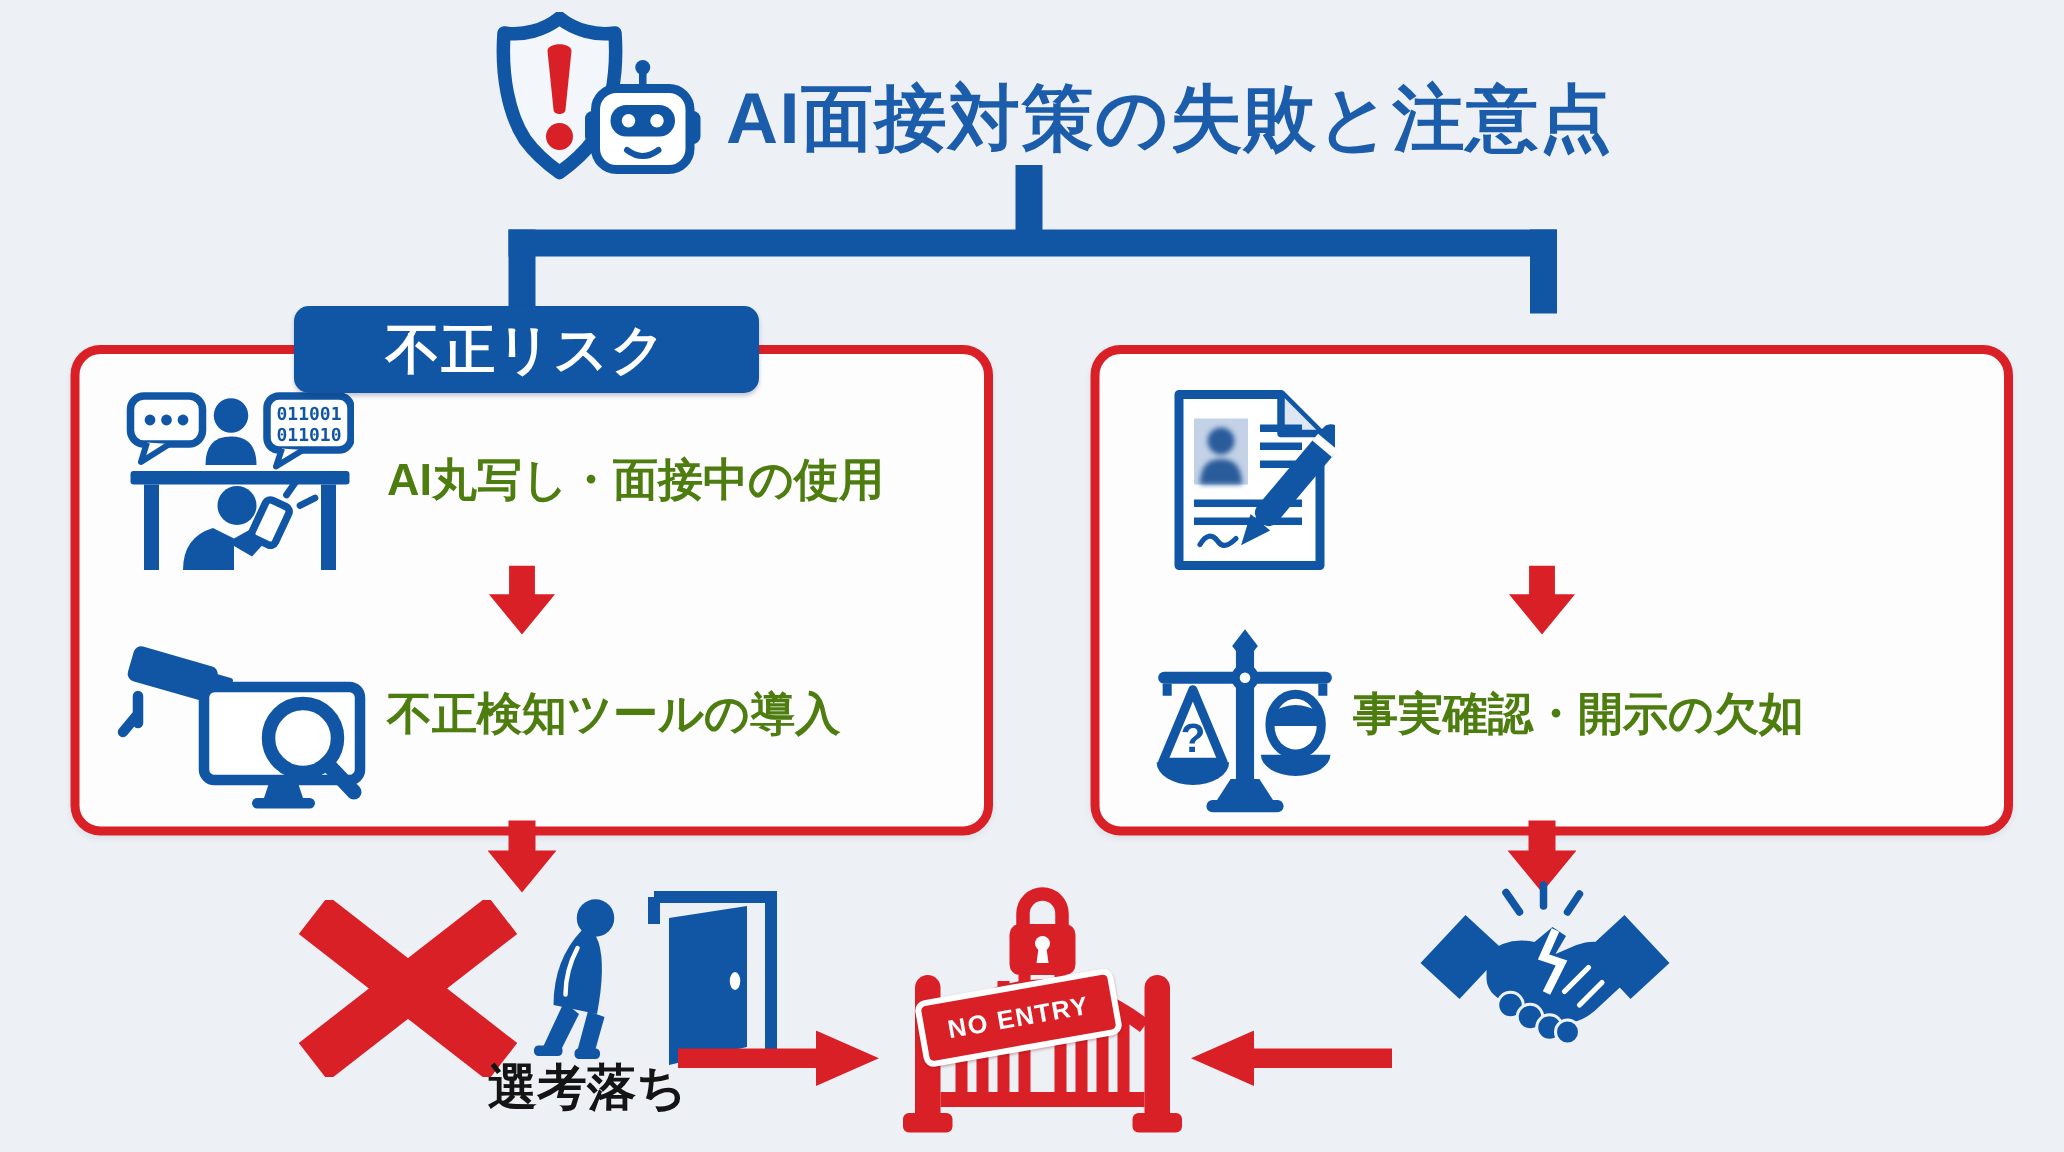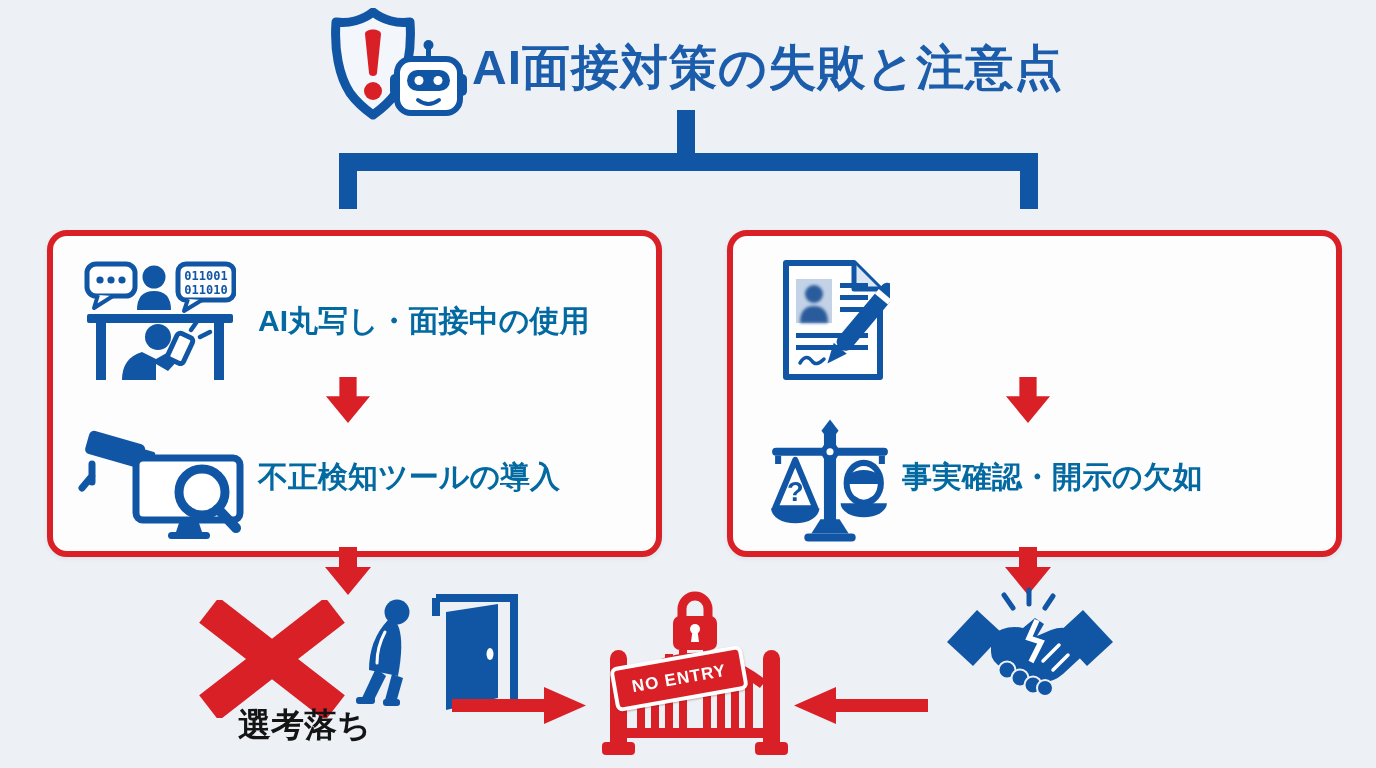--- a/index.html
+++ b/index.html
@@ -15,29 +15,29 @@
     border:6px solid #da2027;border-radius:20px;
     box-shadow:0 2px 4px rgba(60,70,90,.08);
   }
   .header{
     position:absolute;width:310px;height:58px;background:#1156a5;
     border-radius:10px;display:flex;align-items:center;justify-content:center;
     color:#ffffff;font-size:36px;font-weight:800;z-index:5;
     box-shadow:0 2px 3px rgba(20,40,80,.25);letter-spacing:1px;
   }
   .item-label{
-    position:absolute;font-size:30px;font-weight:800;color:#0369a1;
+    position:absolute;font-size:30px;font-weight:800;color:#4d7c0f;
     white-space:nowrap;line-height:1;
   }
   .outcome-label{
     position:absolute;font-size:33px;font-weight:800;color:#141414;
-    text-align:left;line-height:1;white-space:nowrap;
+    text-align:right;line-height:1;white-space:nowrap;
   }
   #title-text{
-    position:absolute;left:472px;top:44px;margin:0;
+    position:absolute;left:472px;top:44px;margin:12px;
     font-size:48px;font-weight:800;color:#1b5cab;line-height:1;
     letter-spacing:1px;white-space:nowrap;
   }
   #gate-sign{
     position:absolute;left:612px;top:656px;width:126px;height:37px;
     background:#da2027;border:4px solid #ffffff;border-radius:7px;
     transform:rotate(-10deg);display:flex;align-items:center;justify-content:center;
     color:#ffffff;font-weight:800;font-size:17px;letter-spacing:1px;z-index:6;
     box-shadow:0 1px 2px rgba(120,20,20,.35);
   }
@@ -67,20 +67,23 @@
   <h1 id="title-text">AI面接対策の失敗と注意点</h1>
 
   <div class="abs connector" style="left:677px;top:110px;width:18px;height:50px"></div>
   <div class="abs connector" style="left:339px;top:153px;width:699px;height:18px"></div>
   <div class="abs connector" style="left:339px;top:153px;width:18px;height:56px"></div>
   <div class="abs connector" style="left:1020px;top:153px;width:18px;height:56px"></div>
 
   <div class="box" style="left:47px;top:230px"></div>
   <div class="box" style="left:727px;top:230px"></div>
 
+  <div class="header" style="left:196px;top:204px">
+    <span>不正リスク</span>
+  </div>
 
   <svg class="abs" style="left:84px;top:258px" width="152" height="122" viewBox="0 0 152 122">
     <rect x="3" y="6" width="48" height="32" rx="9" fill="#ffffff" stroke="#1156a5" stroke-width="5"></rect>
     <path d="M14 37 L10 50 L29 38" fill="#ffffff" stroke="#1156a5" stroke-width="4" stroke-linejoin="round"></path>
     <circle cx="16" cy="22" r="3.6" fill="#1156a5"></circle>
       <circle cx="27" cy="22" r="3.6" fill="#1156a5"></circle>
       <circle cx="38" cy="22" r="3.6" fill="#1156a5"></circle>
     <circle cx="70" cy="19" r="11.5" fill="#1156a5"></circle>
     <path d="M53 52 Q53 33 70 33 Q87 33 87 52 Z" fill="#1156a5"></path>
     <rect x="94" y="6" width="56" height="36" rx="8" fill="#ffffff" stroke="#1156a5" stroke-width="5"></rect>

